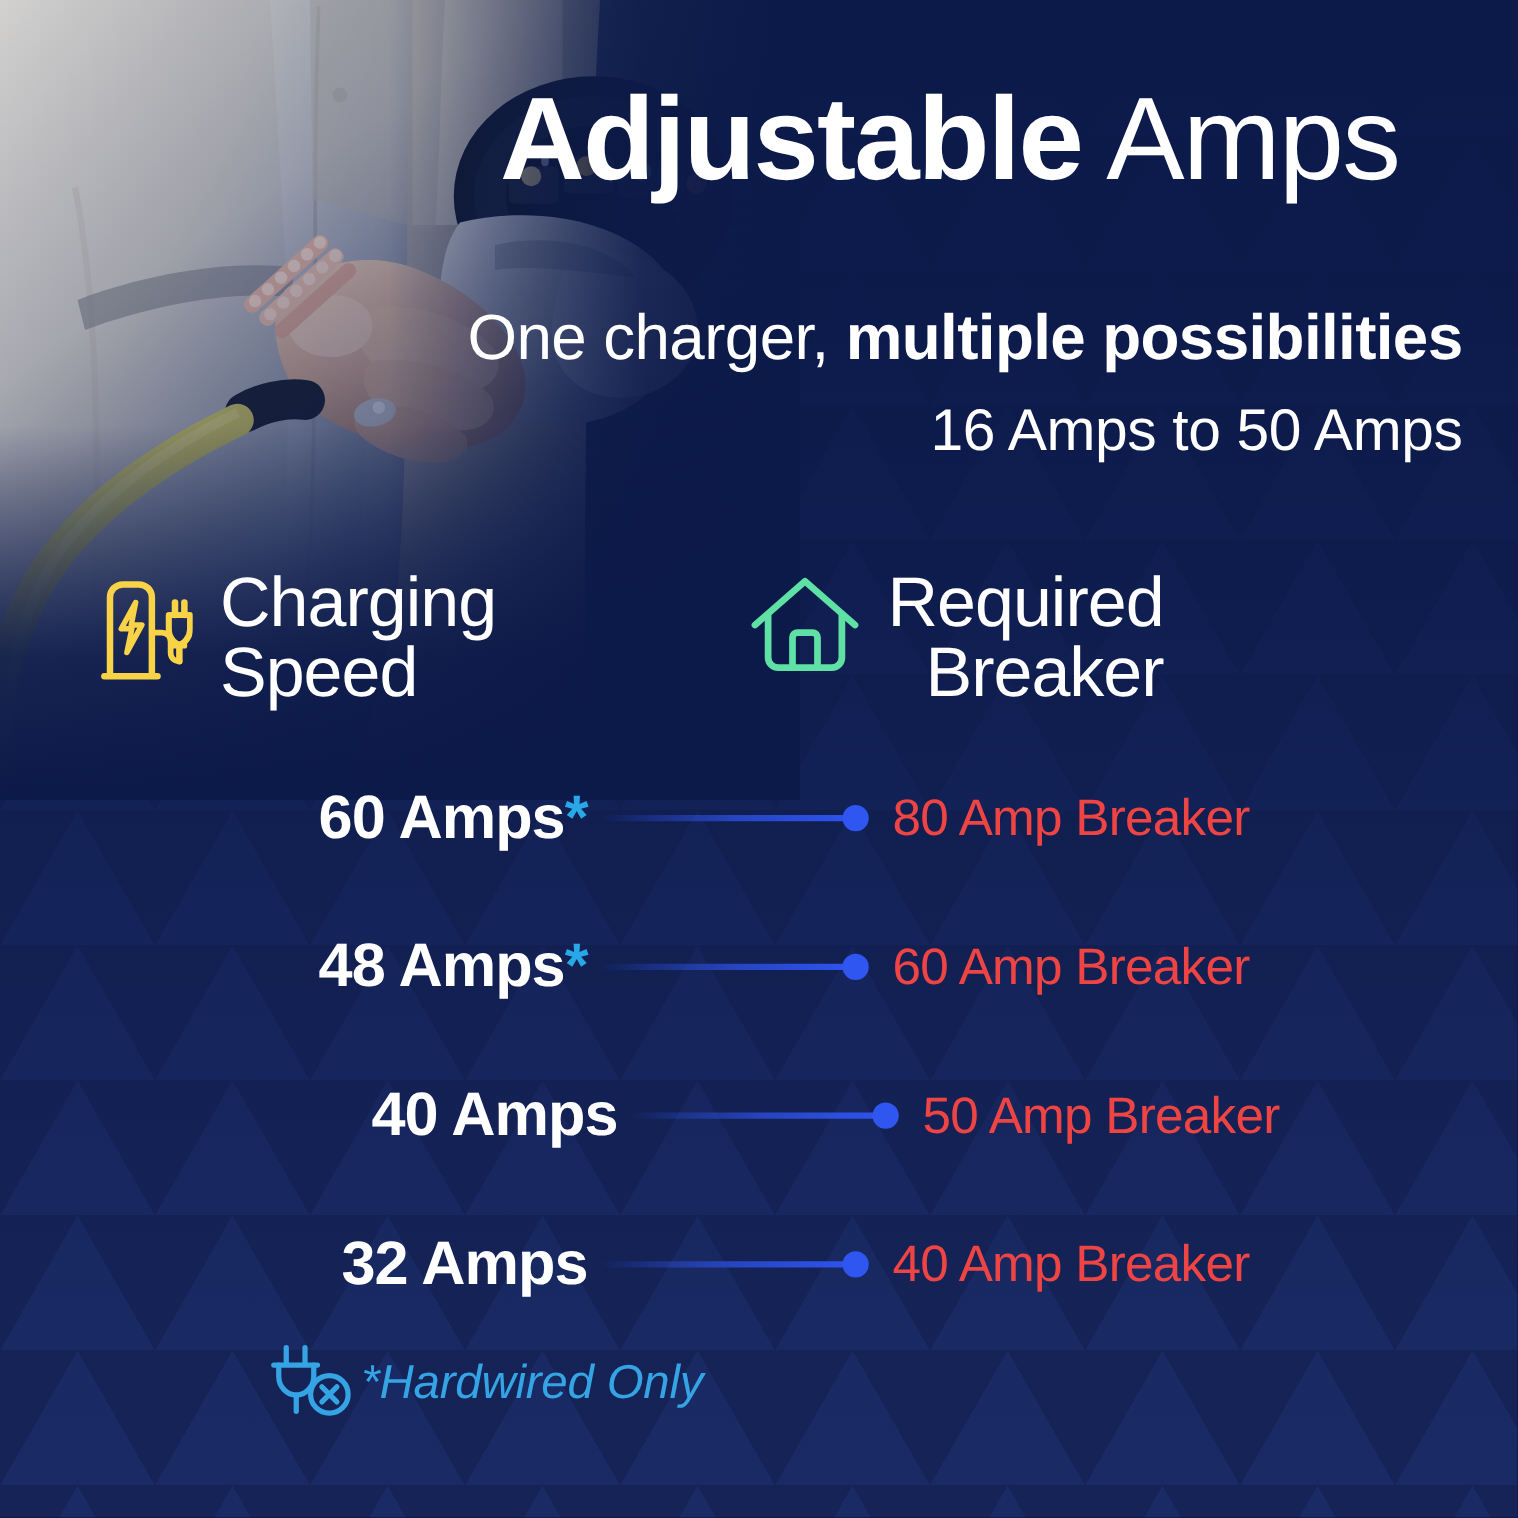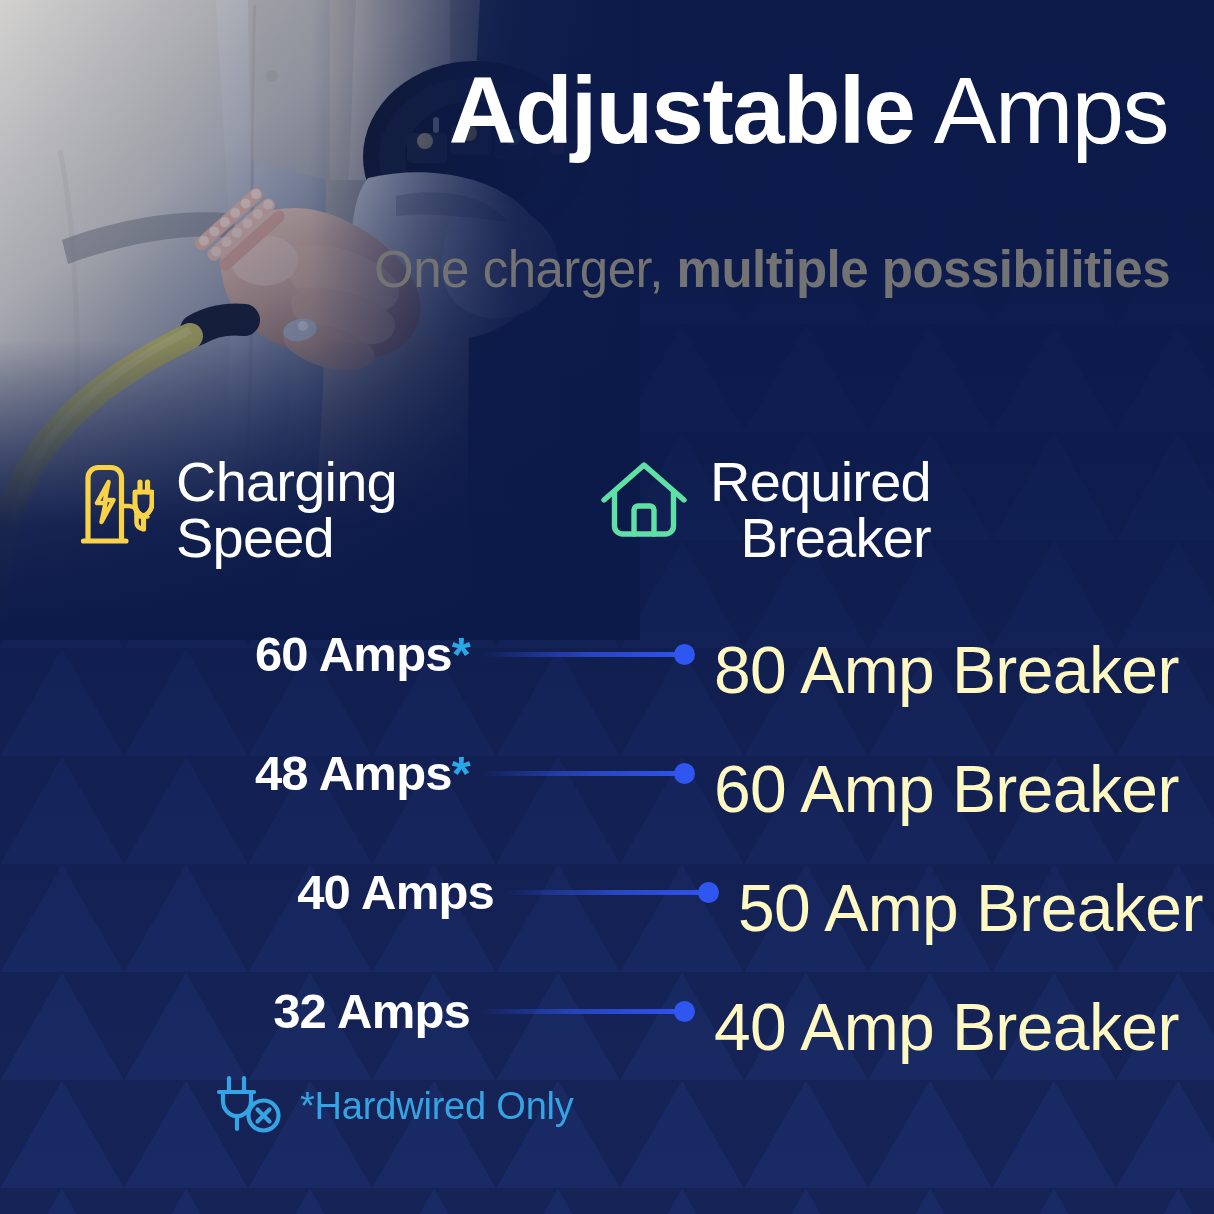--- a/index.html
+++ b/index.html
@@ -63,38 +63,37 @@
     background:linear-gradient(to bottom, rgba(12,26,74,0) 0%, rgba(12,26,74,0.88) 62%, #0c1a4a 100%);
   }
 
   
   #content { position:absolute; inset:0; z-index:5; }
 
   
   #headline {
     position:absolute;
     left:400px; top:60px; width:768px;
-    text-align:right;
     font-size:94px;
     line-height:1.08;
     color:#ffffff;
     letter-spacing:-1.5px;
     white-space:nowrap;
   }
   #headline .hl-bold { font-weight:700; }
   #headline .hl-light { font-weight:300; }
 
   
   #subhead {
     position:absolute;
     left:240px; top:242px; width:930px;
     text-align:right;
     font-size:51px;
     line-height:1.08;
-    color:#737373;
+    color:#ffffff;
     letter-spacing:-0.5px;
     white-space:nowrap;
   }
   #subhead .sh-light { font-weight:300; }
   #subhead .sh-bold  { font-weight:700; }
 
   #subhead2 {
     position:absolute;
     left:240px; top:318px; width:930px;
     text-align:right;
@@ -177,36 +176,37 @@
   .row-dot {
     position:absolute;
     right:0; top:-4px;
     width:21px; height:21px;
     border-radius:50%;
     background:#2f56f0;
   }
 
   .row-right {
     position:absolute;
-    left:714px; top:16px;
-    font-size:66px;
+    left:714px; top:0;
+    font-size:41px;
     font-weight:300;
     line-height:72px;
-    color:#fef9c3;
+    color:#ef4444;
     letter-spacing:-0.6px;
     white-space:nowrap;
   }
 
   
   #footnote {
     position:absolute;
     left:216px; top:1072px;
     display:flex;
     align-items:center;
-    gap:18px;
+    gap:7px;
+    font-style:italic;
   }
   #footnote-icon { flex:0 0 auto; margin-top:2px; }
   #footnote-text {
     font-size:38px;
     font-weight:300;
     color:#35a4e4;
     letter-spacing:-0.2px;
     white-space:nowrap;
   }
 </style>
@@ -359,20 +359,21 @@
   <div id="content">
 
     <div id="headline">
       <span class="hl-bold">Adjustable</span><span class="hl-light"> Amps</span>
     </div>
 
     <div id="subhead">
       <span class="sh-light">One charger, </span><span class="sh-bold">multiple possibilities</span>
     </div>
 
+    <div id="subhead2">16 Amps to 50 Amps</div>
 
     <div id="col-head-left" class="col-head">
       <span class="col-head-icon">
         <svg width="76" height="86" viewBox="0 0 76 86" fill="none" stroke="#f8d347" stroke-width="5.2" stroke-linecap="round" stroke-linejoin="round">
 
           <path d="M10 78 V18 C10 12 14.5 7.5 20.5 7.5 H33 C39 7.5 43.5 12 43.5 18 V78"></path>
 
           <path d="M5.5 81 H48"></path>
 
           <path d="M30.5 22 L19 43 H27.5 L23.5 62 L35.5 40 H27 Z" stroke-width="4.4"></path>

